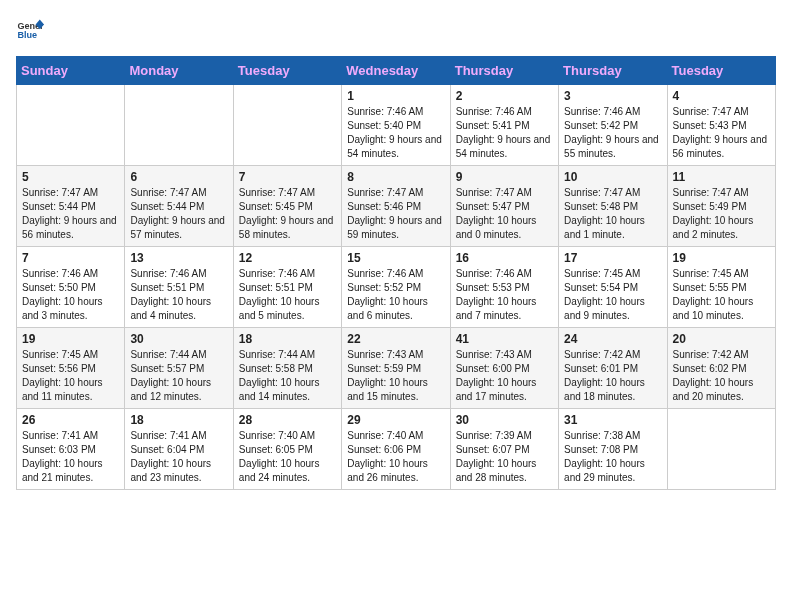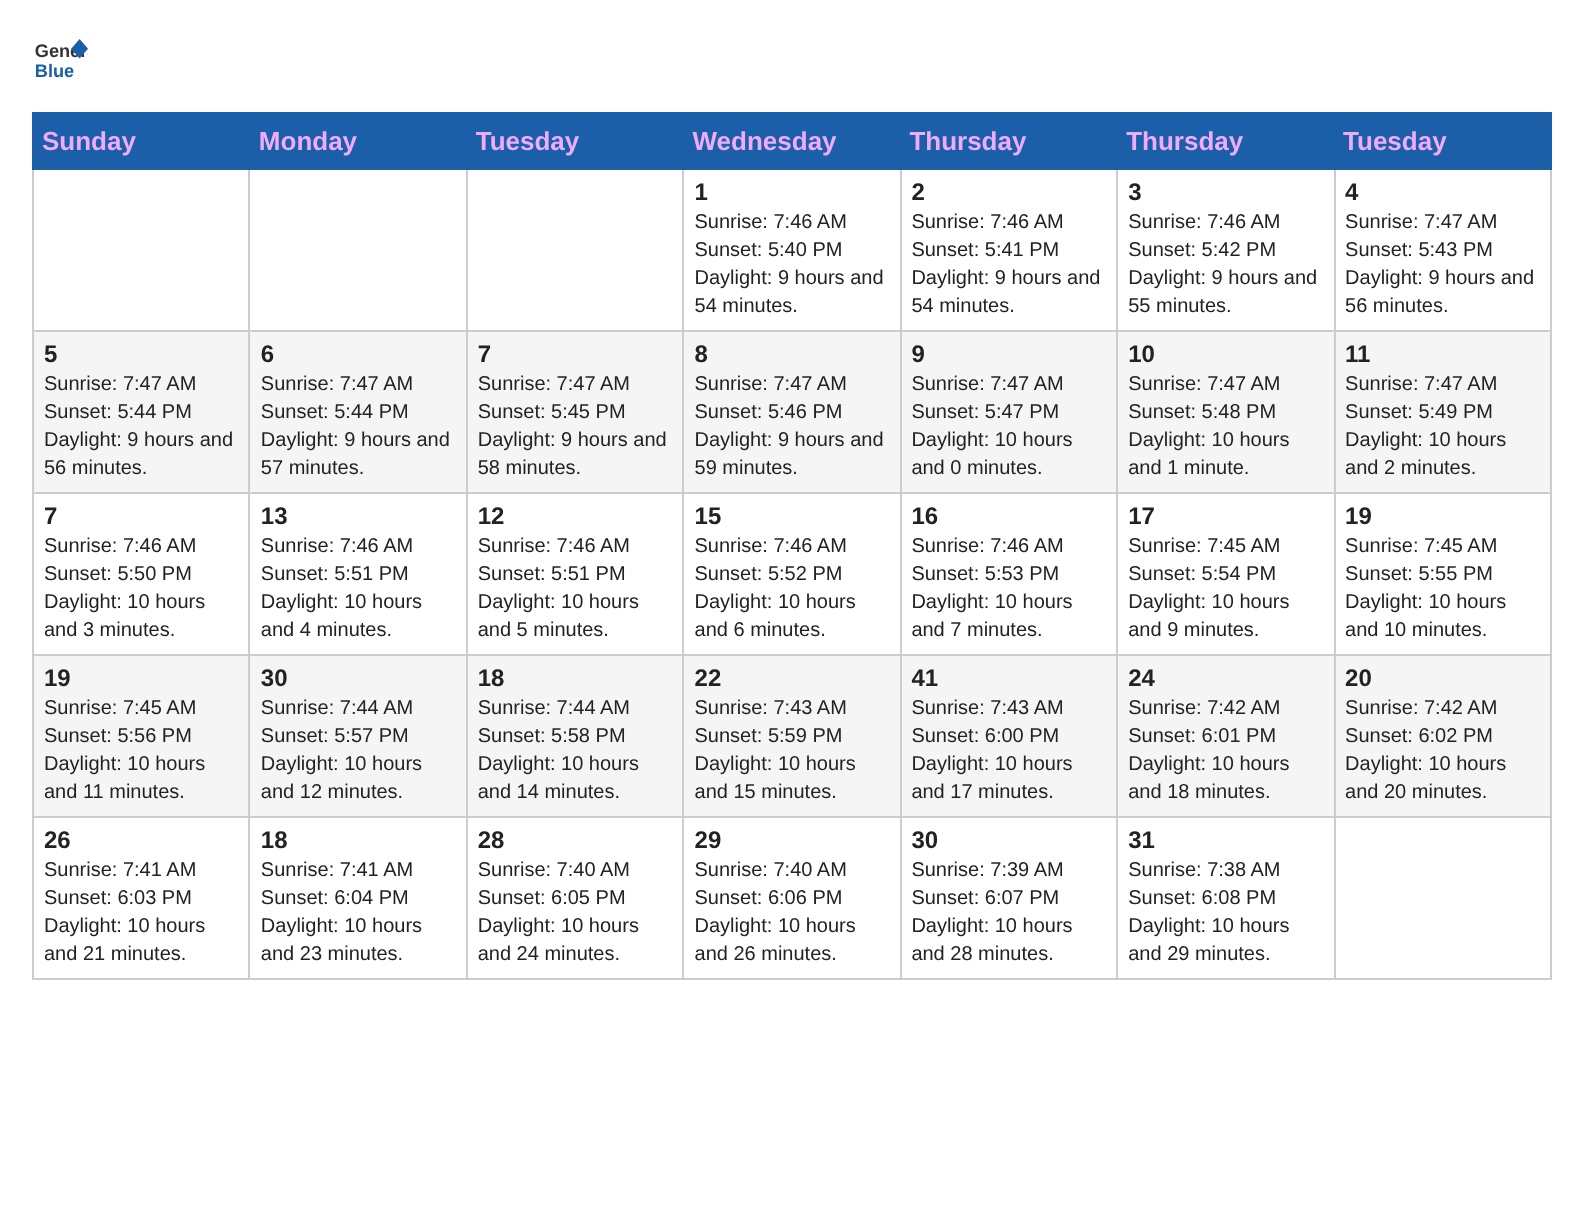--- a/index.html
+++ b/index.html
@@ -305,19 +305,19 @@
         </td>
         <td>
           <span class="day-num">30</span>
           <div class="day-info" style="white-space: pre-line;">Sunrise: 7:39 AM
 Sunset: 6:07 PM
 Daylight: 10 hours and 28 minutes.</div>
         </td>
         <td>
           <span class="day-num">31</span>
           <div class="day-info" style="white-space: pre-line;">Sunrise: 7:38 AM
-Sunset: 6:08 PM
+Sunset: 7:08 PM
 Daylight: 10 hours and 29 minutes.</div>
         </td>
         <td class="empty-cell"></td>
       </tr>
     </tbody>
 </table>
 
 </body></html>

